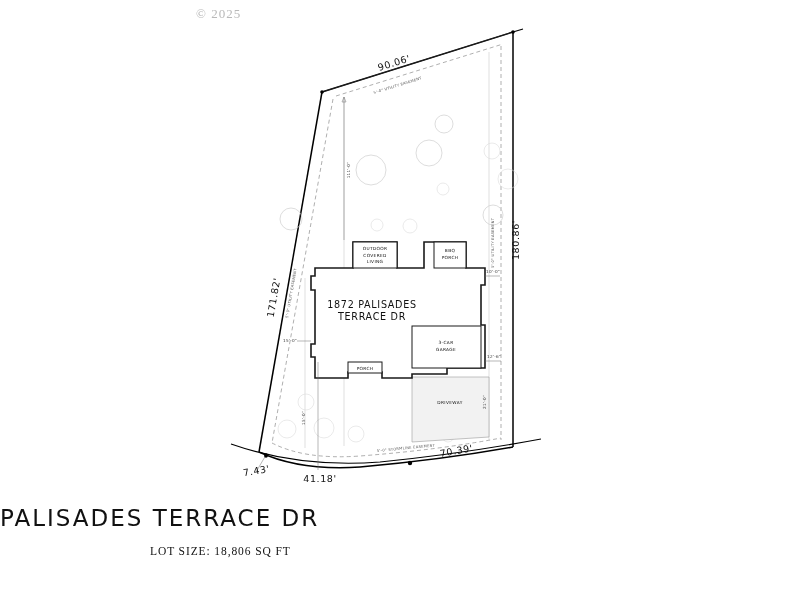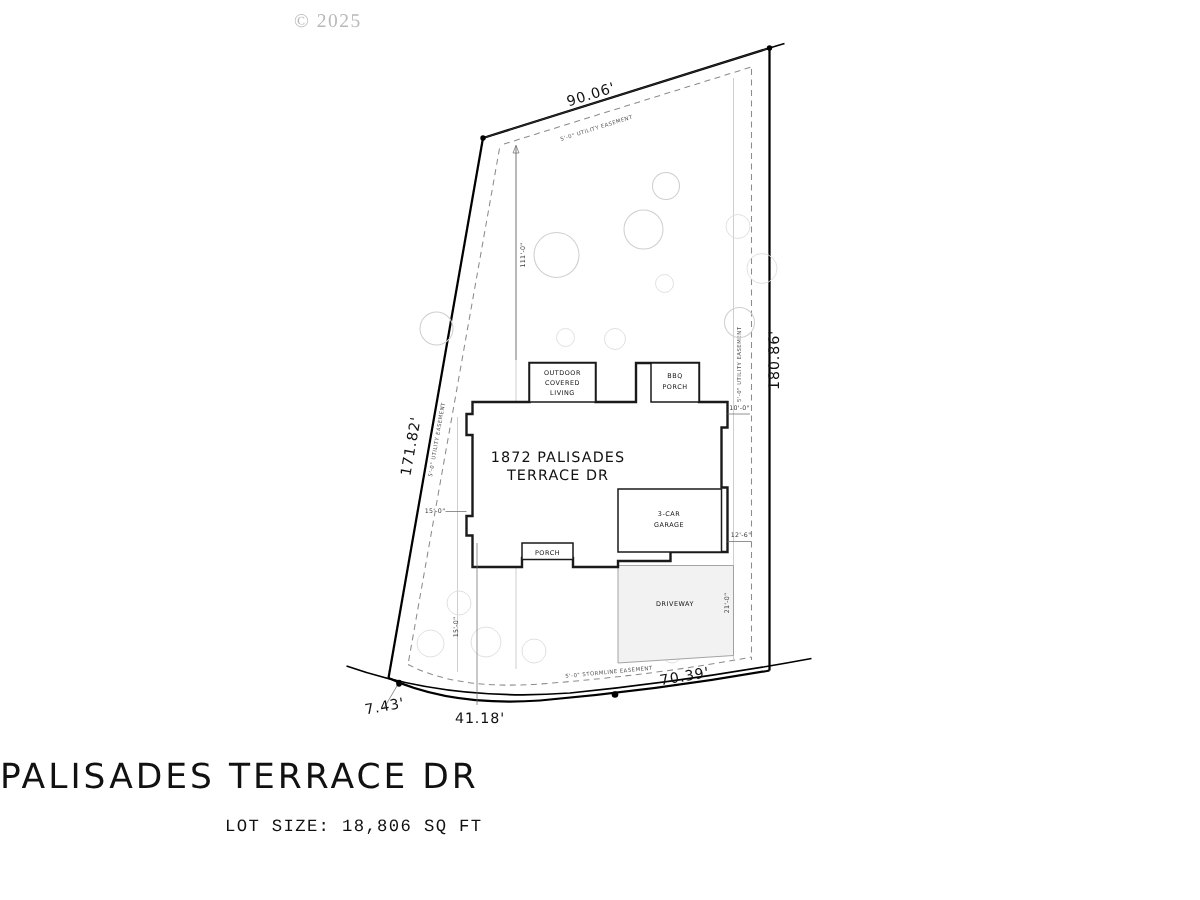--- a/index.html
+++ b/index.html
@@ -42,21 +42,21 @@
     font-size: 23px;
     letter-spacing: 2.0px;
     color: #111111;
     font-weight: 400;
     display: block;
   }
   .lot-size {
     display: block;
     margin-top: 14px;
     margin-left: 150px;
-    font-family: Liberation Mono, monospace;
+    font-family: Liberation Serif, serif;
     font-size: 11.5px;
     letter-spacing: 0.9px;
     color: #111111;
   }
   svg { display: block; }
   text { font-family: "DejaVu Sans", sans-serif; fill: #111111; }
   .dim-major { font-size: 9.5px; letter-spacing: 0.6px; }
   .dim-minor { font-size: 4.2px; letter-spacing: 0.2px; fill: #3a3a3a; }
   .easement-lbl { font-size: 3.6px; letter-spacing: 0.3px; fill: #555555; }
   .room-lbl { font-size: 4.3px; letter-spacing: 0.35px; fill: #111111; }

